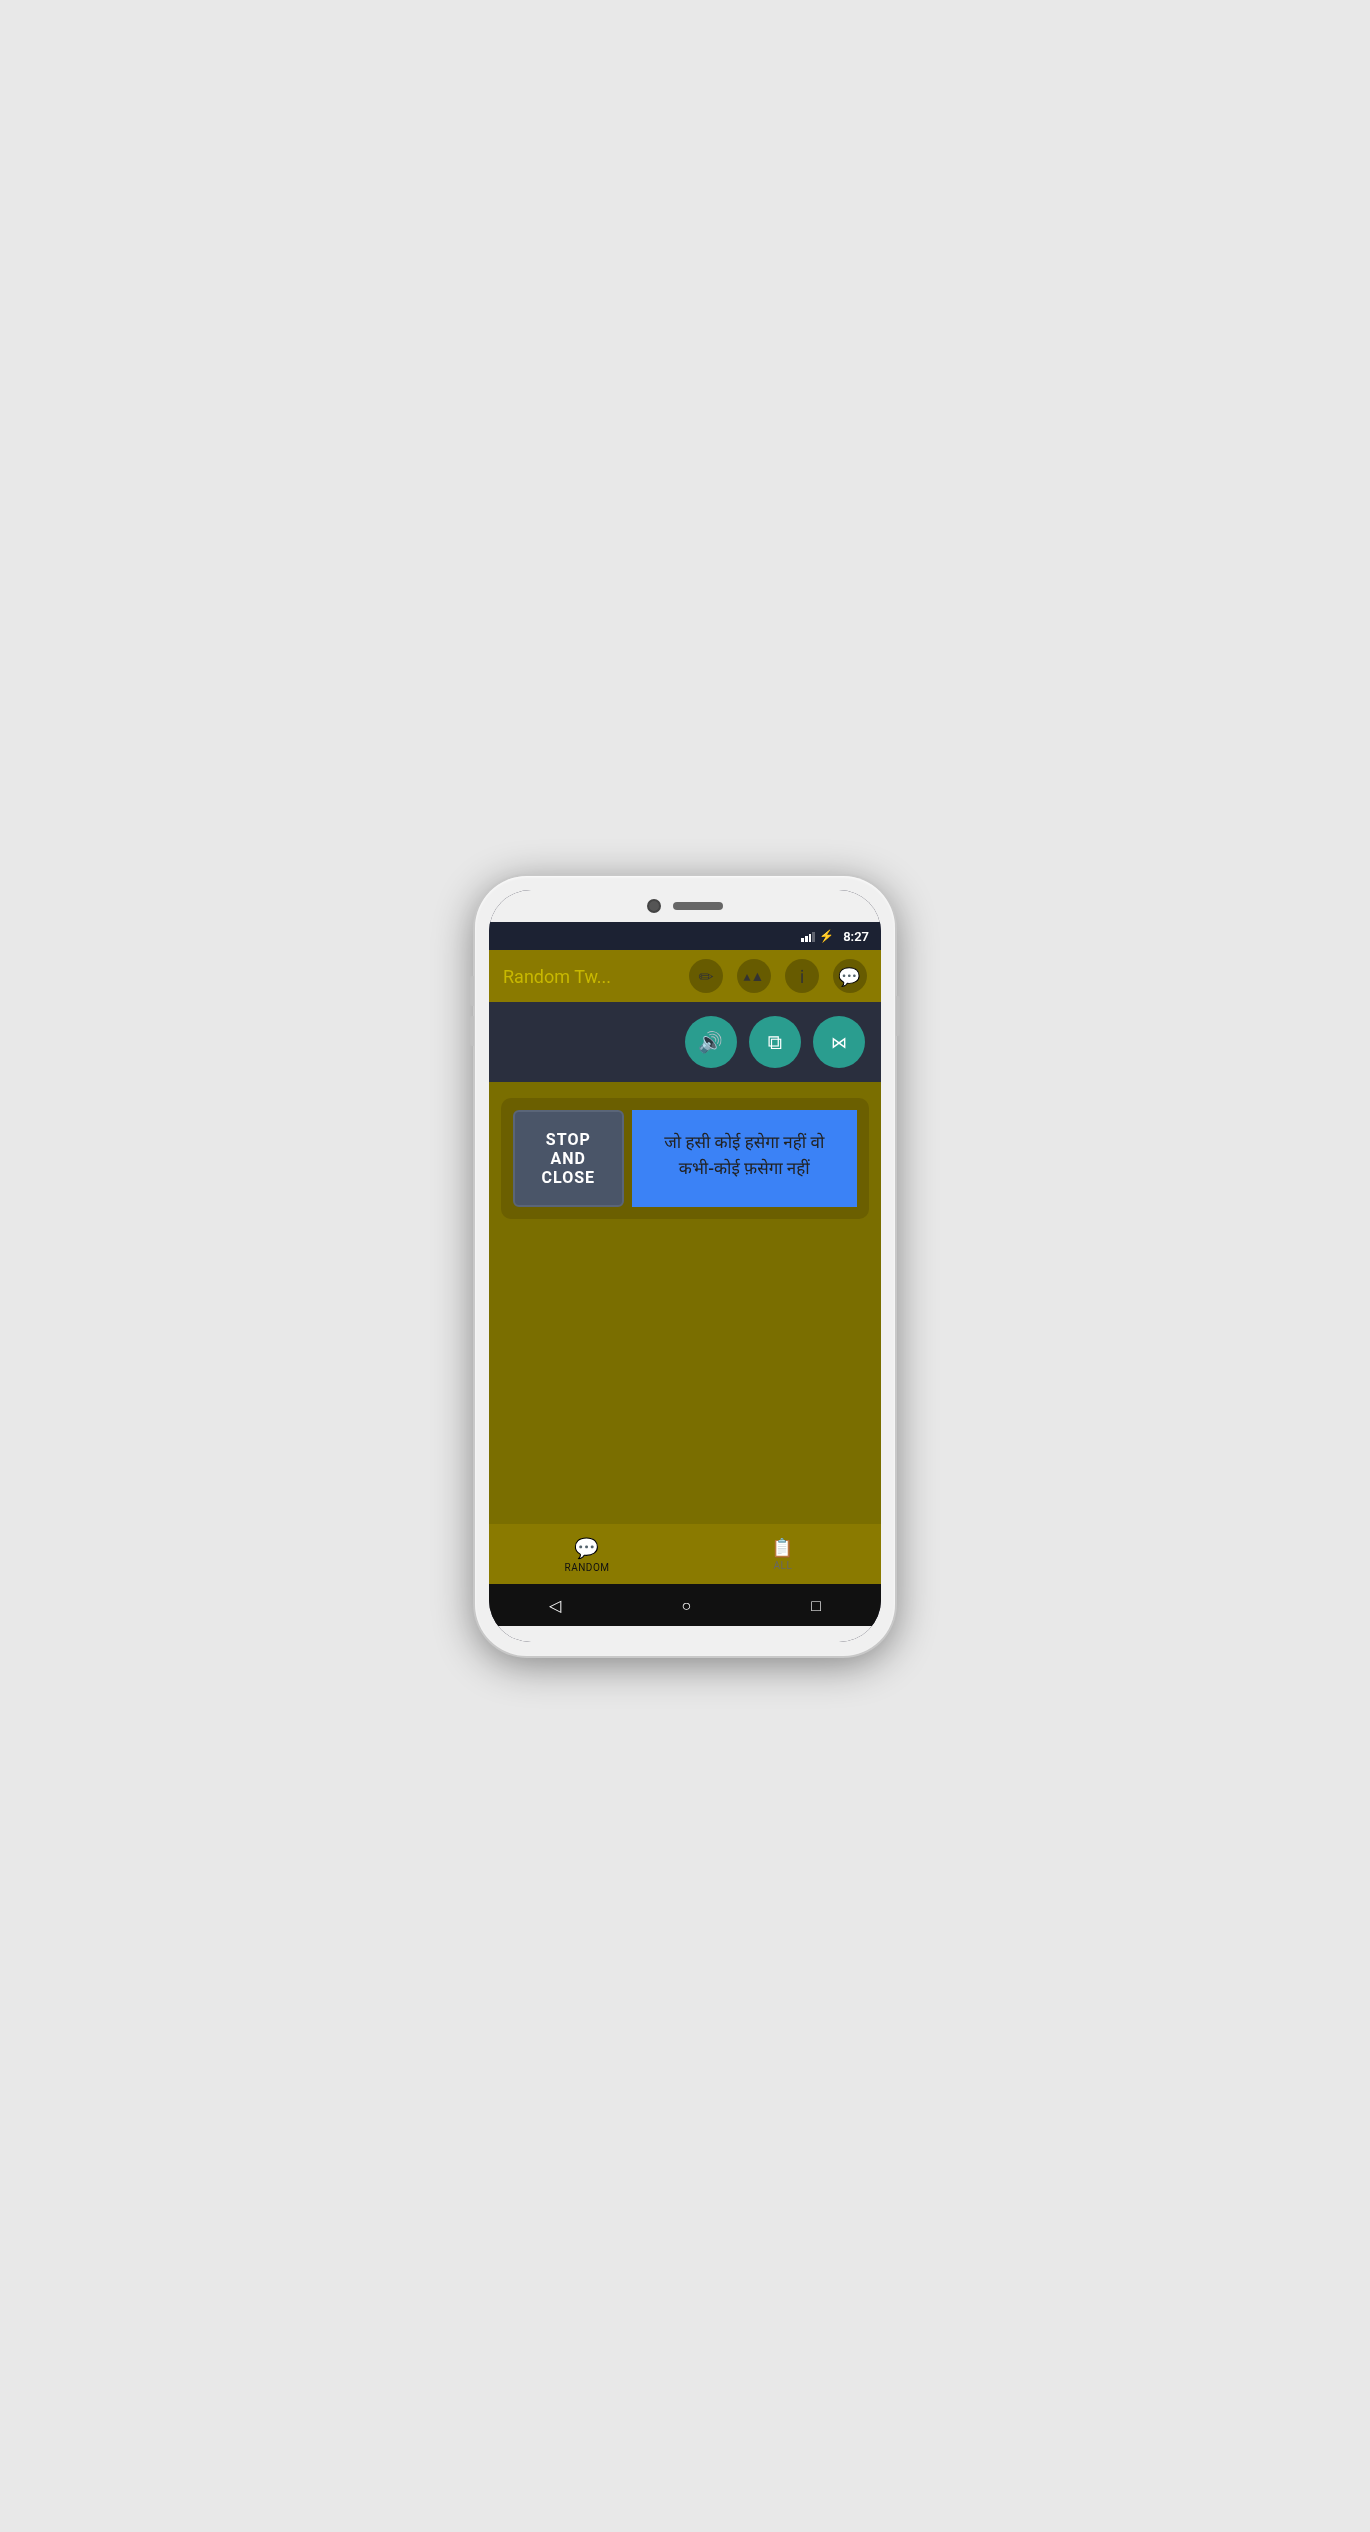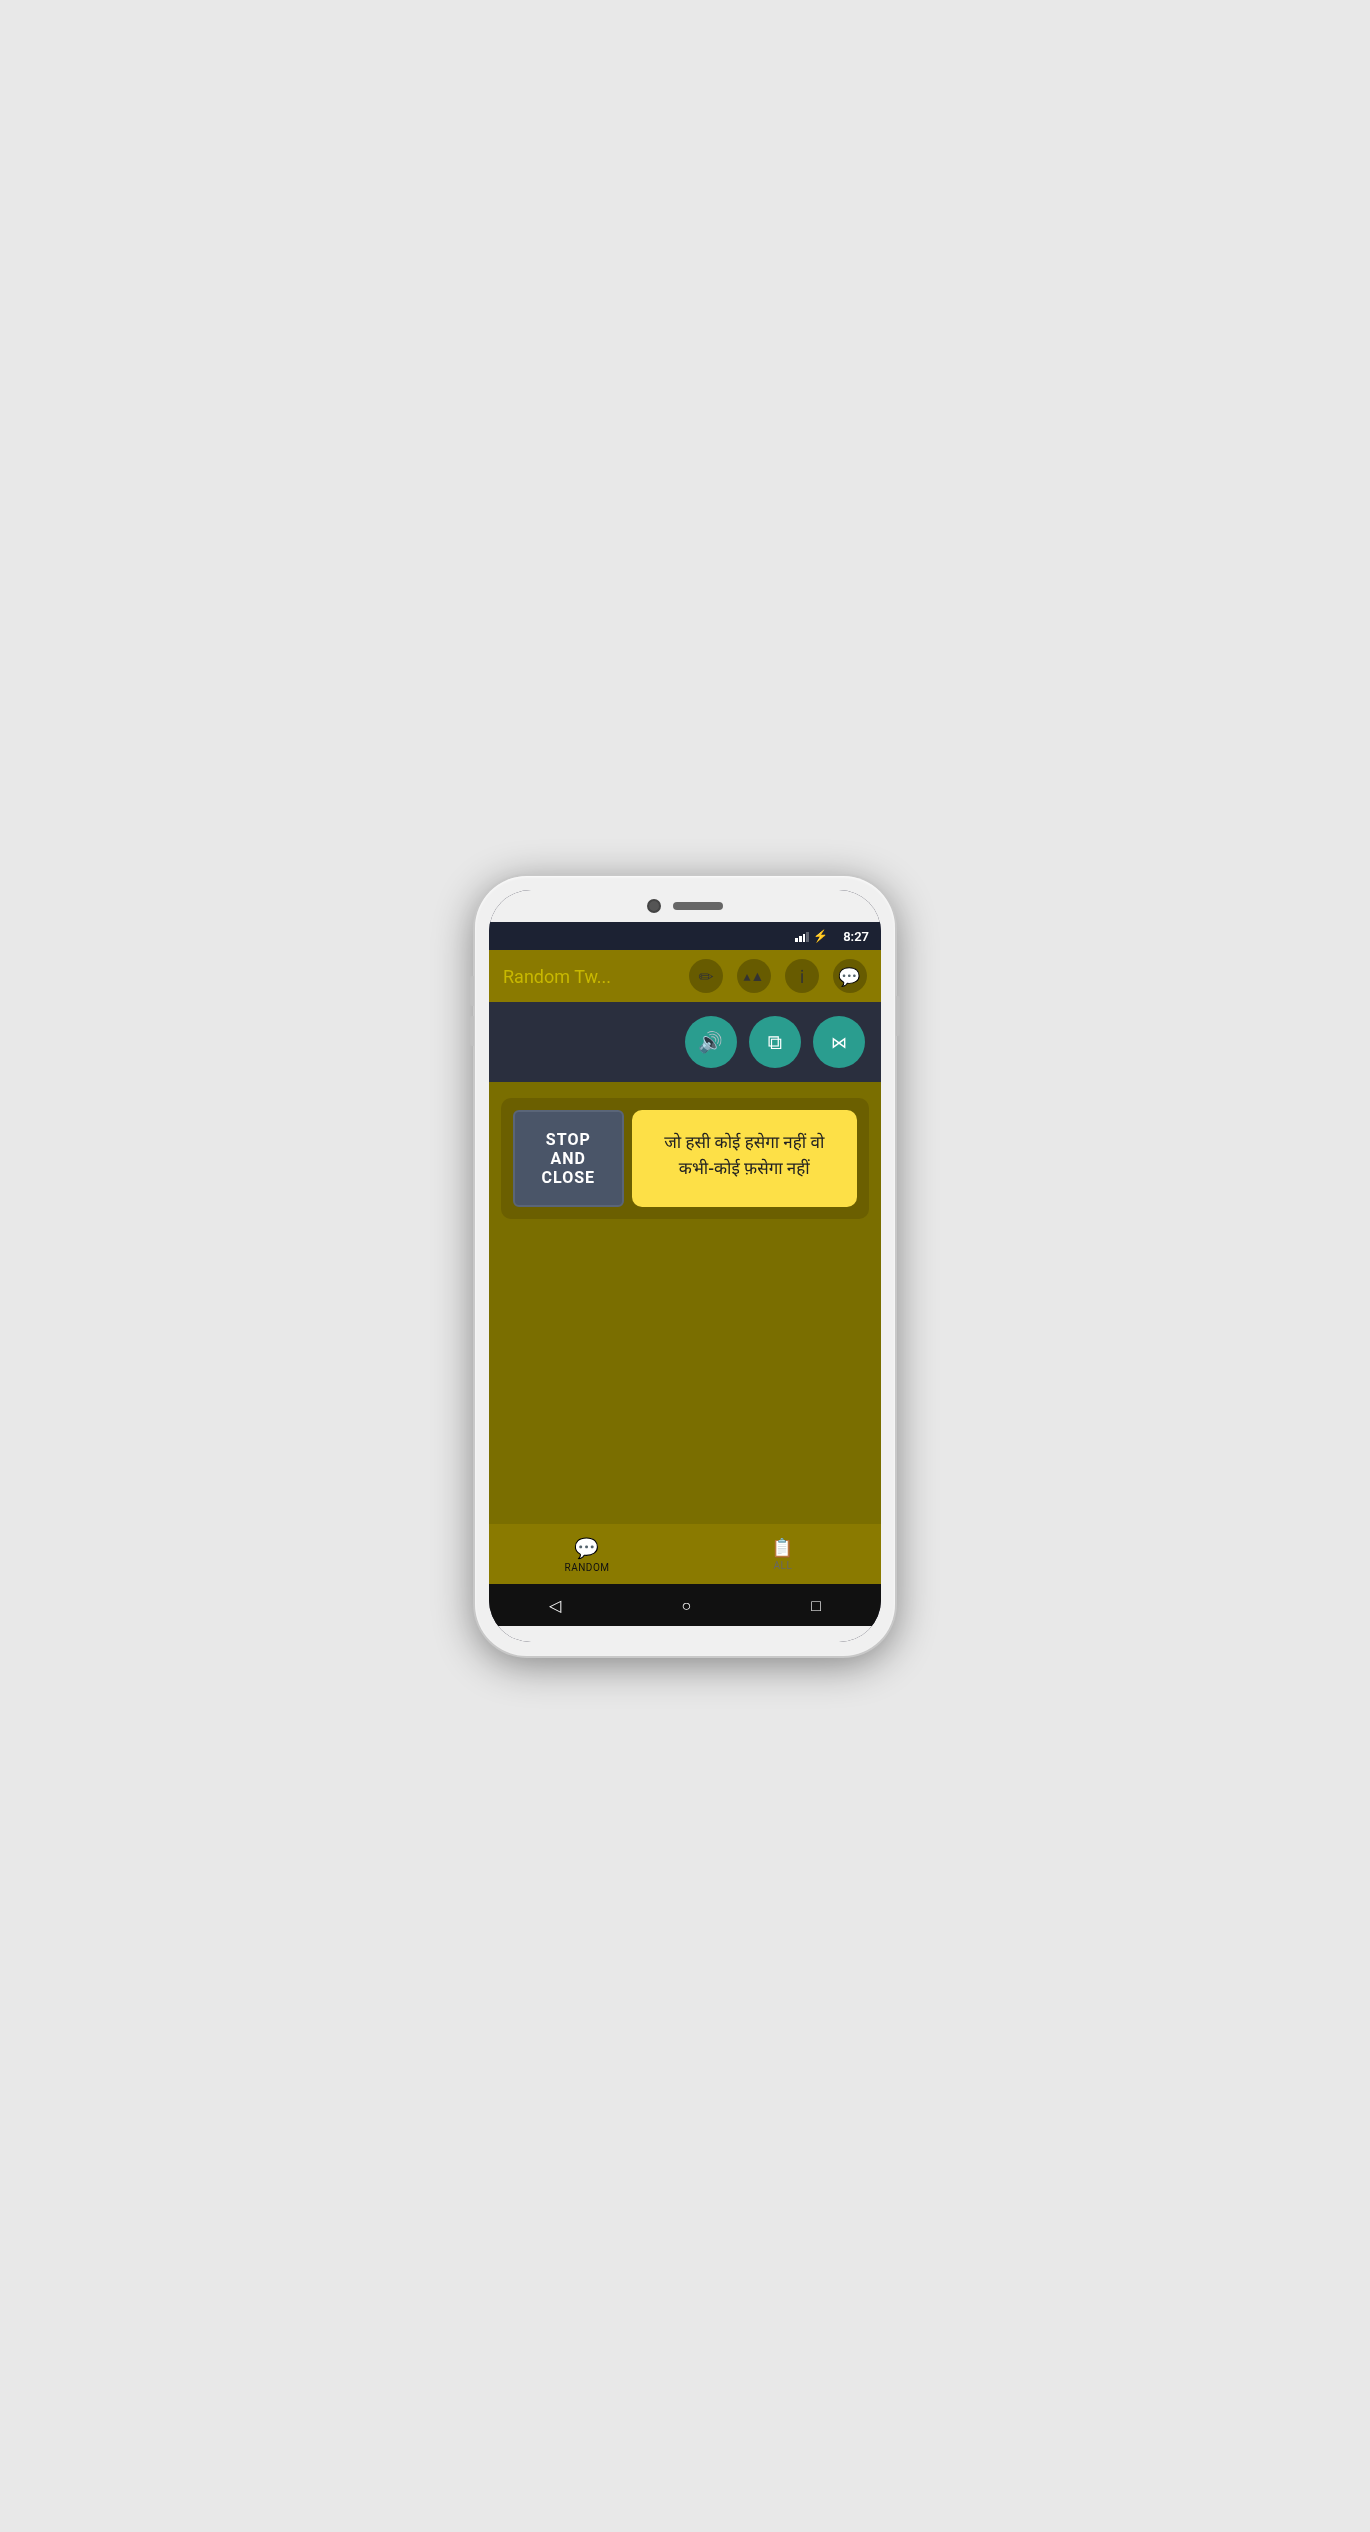--- a/index.html
+++ b/index.html
@@ -95,21 +95,21 @@
     .signal-icon span {
       background: white;
       width: 3px;
       display: block;
     }
 
     .status-time {
       color: white;
       font-size: 13px;
       font-weight: 600;
-      margin-left: 11px;
+      margin-left: 5px;
     }
 
     
     .app-bar {
       background: #8a7a00;
       height: 52px;
       display: flex;
       align-items: center;
       padding: 0 14px;
       flex-shrink: 0;
@@ -196,22 +196,22 @@
     }
 
     .stop-close-text {
       color: white;
       font-size: 16px;
       font-weight: 700;
       letter-spacing: 1px;
     }
 
     .tongue-twister-card {
-      background: #fde047;
-      border-radius: 10px;
+      background: #3b82f6;
+      border-radius: 0;
       padding: 20px 28px;
       text-align: center;
     }
 
     .tongue-twister-text {
       color: #222;
       font-size: 17px;
       font-weight: 500;
       line-height: 1.5;
     }

